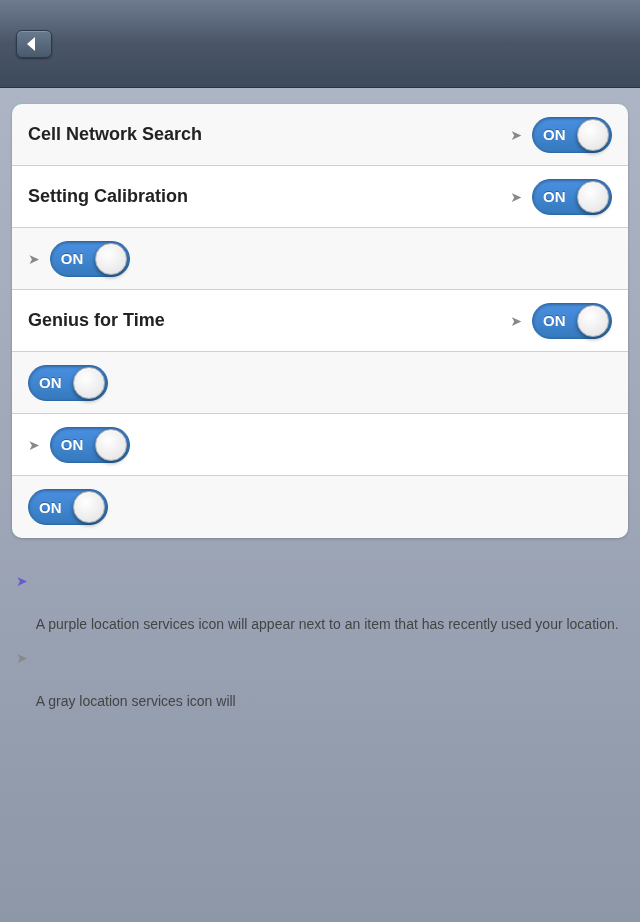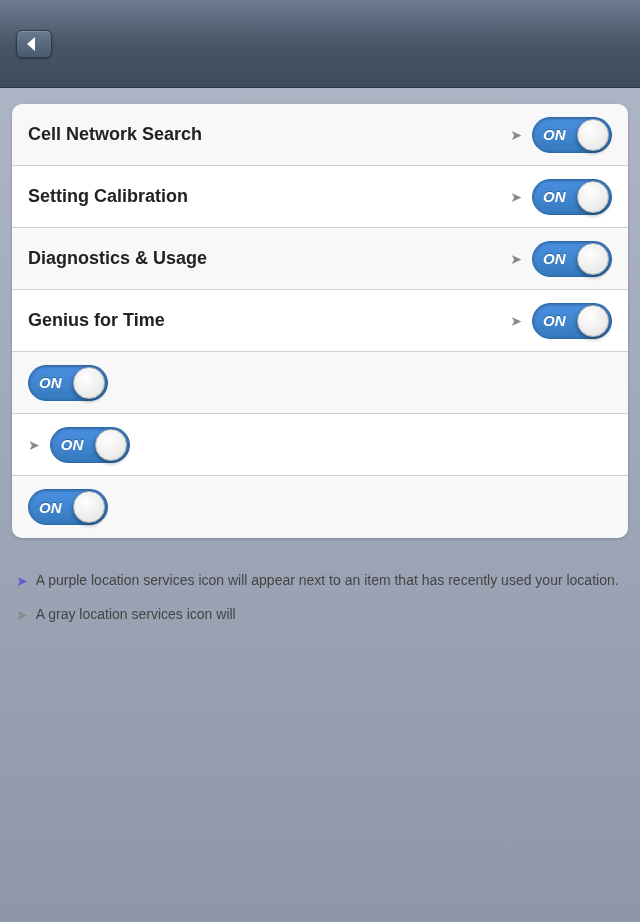--- a/index.html
+++ b/index.html
@@ -108,21 +108,20 @@
       width: 80px;
       height: 36px;
       background: linear-gradient(180deg, #4a90e2 0%, #357abd 100%);
       border-radius: 18px;
       cursor: pointer;
       display: flex;
       align-items: center;
       box-shadow: inset 0 1px 3px rgba(0,0,0,0.3), 0 1px 0 rgba(255,255,255,0.3);
       border: 1px solid #2a6aaa;
       flex-shrink: 0;
-      font-style: italic;
     }
 
     .toggle-on-text {
       color: white;
       font-size: 15px;
       font-weight: bold;
       margin-left: 10px;
       text-shadow: 0 -1px 0 rgba(0,0,0,0.3);
     }
 
@@ -163,20 +162,21 @@
     }
 
     .footer-icon.gray {
       color: #888;
     }
 
     .footer-text {
       color: #444;
       font-size: 14px;
       line-height: 1.5;
+      margin-top: 44px;
     }
   </style>
 </head>
 <body>
 
 <div class="header">
   <div class="back-button">
     <div class="back-chevron"></div>
     <span></span>
   </div>
@@ -195,21 +195,20 @@
       </div>
       <div class="settings-row">
         <span class="row-label">Setting Calibration</span>
         <span class="location-arrow" style="font-size: 14px; color: rgb(136, 136, 136);">➤</span>
         <div class="toggle">
           <span class="toggle-on-text">ON</span>
           <div class="toggle-knob"></div>
         </div>
       </div>
       <div class="settings-row">
-        <span class="row-label">Diagnostics &amp; Usage</span>
         <span class="location-arrow" style="font-size: 14px; color: rgb(136, 136, 136);">➤</span>
         <div class="toggle">
           <span class="toggle-on-text">ON</span>
           <div class="toggle-knob"></div>
         </div>
       </div>
       <div class="settings-row">
         <span class="row-label">Genius for Time</span>
         <span class="location-arrow" style="font-size: 14px; color: rgb(136, 136, 136);">➤</span>
         <div class="toggle">

